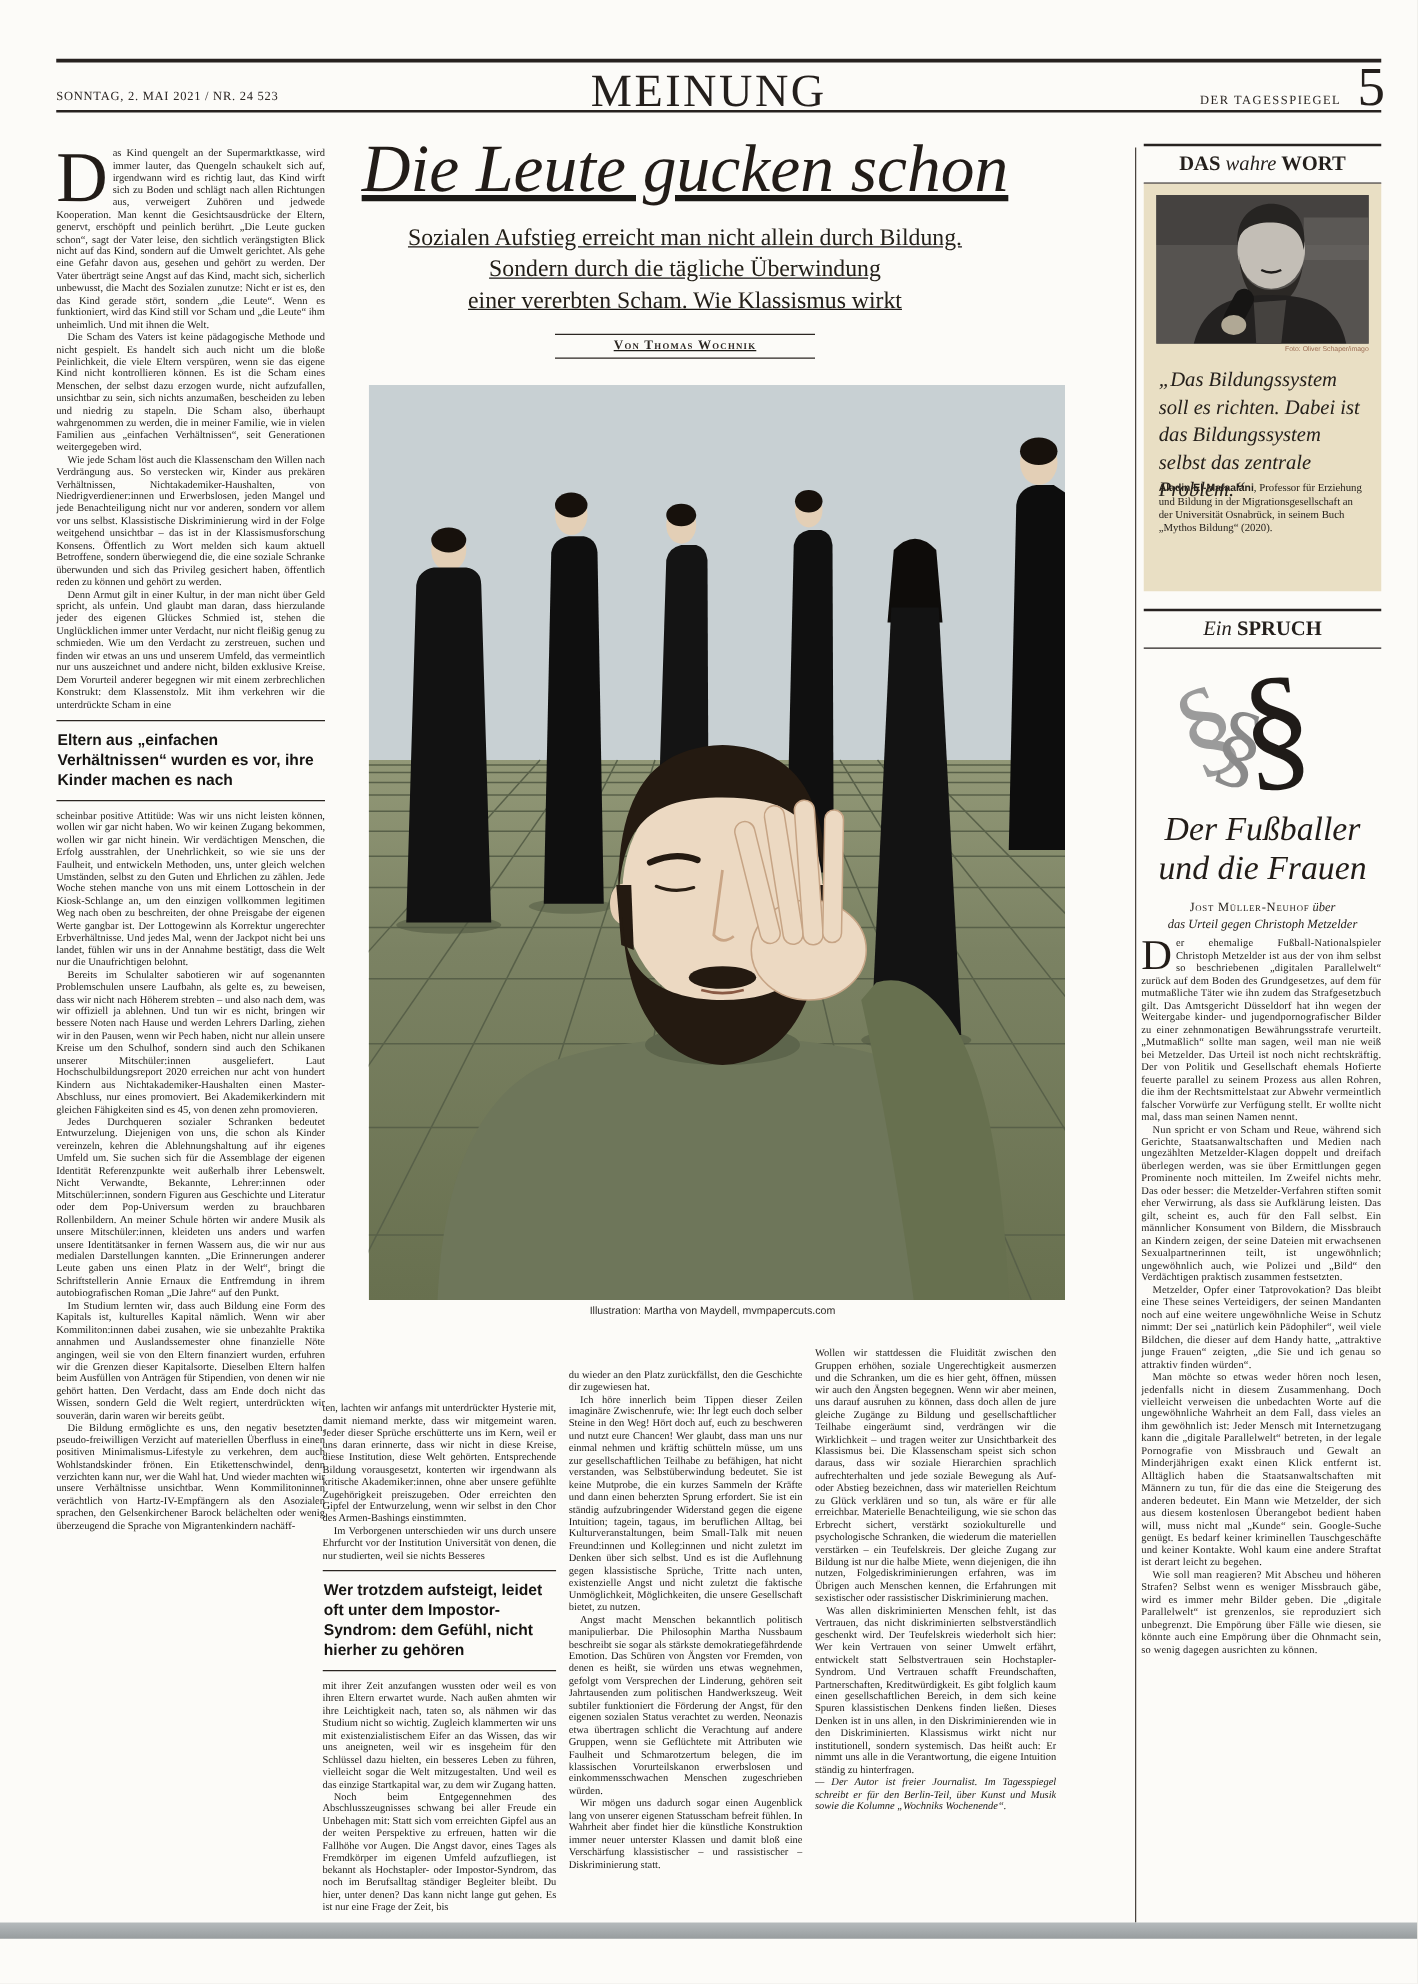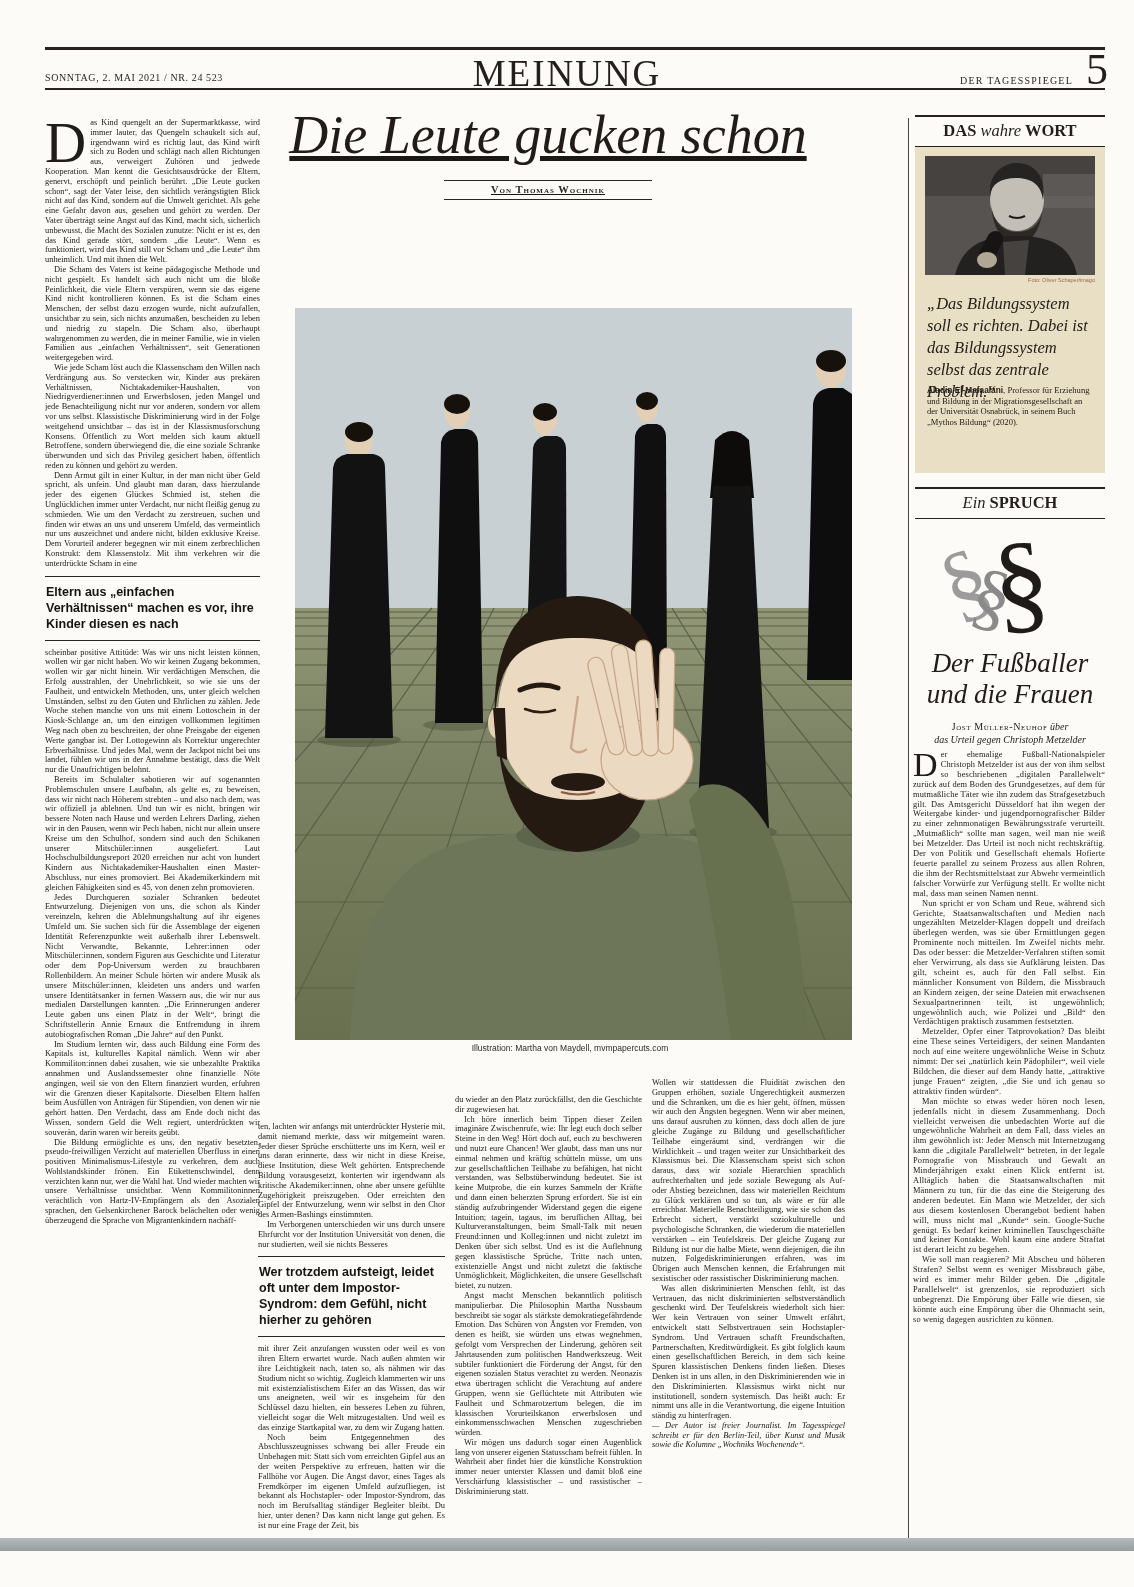--- a/index.html
+++ b/index.html
@@ -57,29 +57,34 @@
 
   <div class="abs rule" style="left:45px;top:47px;width:1060px;height:3px;"></div>
   <div class="abs date-line">SONNTAG, 2. MAI 2021 / NR. 24 523</div>
   <div class="abs section-title">MEINUNG</div>
   <div class="abs paper-name">DER TAGESSPIEGEL</div>
   <div class="abs page-number">5</div>
   <div class="abs rule" style="left:45px;top:88px;width:1060px;height:1.5px;"></div>
 
   <div class="abs head-block">
     <div class="headline">Die Leute gucken schon</div>
+    <div class="dek">
+      <div>Sozialen Aufstieg erreicht man nicht allein durch Bildung.</div>
+      <div>Sondern durch die tägliche Überwindung</div>
+      <div>einer vererbten Scham. Wie Klassismus wirkt</div>
+    </div>
     <div class="byline-box"><span>Von Thomas Wochnik</span></div>
   </div>
 
   <div class="abs bodycol" style="left:45px;top:118px;width:215px;height:1418px;">
     <p><span class="dropcap">D</span><span>as Kind quengelt an der Supermarktkasse, wird immer lauter, das Quengeln schaukelt sich auf, irgendwann wird es richtig laut, das Kind wirft sich zu Boden und schlägt nach allen Richtungen aus, verweigert Zuhören und jedwede Kooperation. Man kennt die Gesichtsausdrücke der Eltern, genervt, erschöpft und peinlich berührt. „Die Leute gucken schon“, sagt der Vater leise, den sichtlich verängstigten Blick nicht auf das Kind, sondern auf die Umwelt gerichtet. Als gehe eine Gefahr davon aus, gesehen und gehört zu werden. Der Vater überträgt seine Angst auf das Kind, macht sich, sicherlich unbewusst, die Macht des Sozialen zunutze: Nicht er ist es, den das Kind gerade stört, sondern „die Leute“. Wenn es funktioniert, wird das Kind still vor Scham und „die Leute“ ihm unheimlich. Und mit ihnen die Welt.</span></p>
     <p class="ind">Die Scham des Vaters ist keine pädagogische Methode und nicht gespielt. Es handelt sich auch nicht um die bloße Peinlichkeit, die viele Eltern verspüren, wenn sie das eigene Kind nicht kontrollieren können. Es ist die Scham eines Menschen, der selbst dazu erzogen wurde, nicht aufzufallen, unsichtbar zu sein, sich nichts anzumaßen, bescheiden zu leben und niedrig zu stapeln. Die Scham also, überhaupt wahrgenommen zu werden, die in meiner Familie, wie in vielen Familien aus „einfachen Verhältnissen“, seit Generationen weitergegeben wird.</p>
     <p class="ind">Wie jede Scham löst auch die Klassenscham den Willen nach Verdrängung aus. So verstecken wir, Kinder aus prekären Verhältnissen, Nichtakademiker-Haushalten, von Niedrigverdiener:innen und Erwerbslosen, jeden Mangel und jede Benachteiligung nicht nur vor anderen, sondern vor allem vor uns selbst. Klassistische Diskriminierung wird in der Folge weitgehend unsichtbar – das ist in der Klassismusforschung Konsens. Öffentlich zu Wort melden sich kaum aktuell Betroffene, sondern überwiegend die, die eine soziale Schranke überwunden und sich das Privileg gesichert haben, öffentlich reden zu können und gehört zu werden.</p>
     <p class="ind">Denn Armut gilt in einer Kultur, in der man nicht über Geld spricht, als unfein. Und glaubt man daran, dass hierzulande jeder des eigenen Glückes Schmied ist, stehen die Unglücklichen immer unter Verdacht, nur nicht fleißig genug zu schmieden. Wie um den Verdacht zu zerstreuen, suchen und finden wir etwas an uns und unserem Umfeld, das vermeintlich nur uns auszeichnet und andere nicht, bilden exklusive Kreise. Dem Vorurteil anderer begegnen wir mit einem zerbrechlichen Konstrukt: dem Klassenstolz. Mit ihm verkehren wir die unterdrückte Scham in eine</p>
-    <div class="subhead">Eltern aus „einfachen Verhältnissen“ machen es vor, ihre Kinder diesen es nach</div>
+    <div class="subhead">Eltern aus „einfachen Verhältnissen“ wurden es vor, ihre Kinder machen es nach</div>
     <p>scheinbar positive Attitüde: Was wir uns nicht leisten können, wollen wir gar nicht haben. Wo wir keinen Zugang bekommen, wollen wir gar nicht hinein. Wir verdächtigen Menschen, die Erfolg ausstrahlen, der Unehrlichkeit, so wie sie uns der Faulheit, und entwickeln Methoden, uns, unter gleich welchen Umständen, selbst zu den Guten und Ehrlichen zu zählen. Jede Woche stehen manche von uns mit einem Lottoschein in der Kiosk-Schlange an, um den einzigen vollkommen legitimen Weg nach oben zu beschreiten, der ohne Preisgabe der eigenen Werte gangbar ist. Der Lottogewinn als Korrektur ungerechter Erbverhältnisse. Und jedes Mal, wenn der Jackpot nicht bei uns landet, fühlen wir uns in der Annahme bestätigt, dass die Welt nur die Unaufrichtigen belohnt.</p>
     <p class="ind">Bereits im Schulalter sabotieren wir auf sogenannten Problemschulen unsere Laufbahn, als gelte es, zu beweisen, dass wir nicht nach Höherem strebten – und also nach dem, was wir offiziell ja ablehnen. Und tun wir es nicht, bringen wir bessere Noten nach Hause und werden Lehrers Darling, ziehen wir in den Pausen, wenn wir Pech haben, nicht nur allein unsere Kreise um den Schulhof, sondern sind auch den Schikanen unserer Mitschüler:innen ausgeliefert. Laut Hochschulbildungsreport 2020 erreichen nur acht von hundert Kindern aus Nichtakademiker-Haushalten einen Master-Abschluss, nur eines promoviert. Bei Akademikerkindern mit gleichen Fähigkeiten sind es 45, von denen zehn promovieren.</p>
     <p class="ind">Jedes Durchqueren sozialer Schranken bedeutet Entwurzelung. Diejenigen von uns, die schon als Kinder vereinzeln, kehren die Ablehnungshaltung auf ihr eigenes Umfeld um. Sie suchen sich für die Assemblage der eigenen Identität Referenzpunkte weit außerhalb ihrer Lebenswelt. Nicht Verwandte, Bekannte, Lehrer:innen oder Mitschüler:innen, sondern Figuren aus Geschichte und Literatur oder dem Pop-Universum werden zu brauchbaren Rollenbildern. An meiner Schule hörten wir andere Musik als unsere Mitschüler:innen, kleideten uns anders und warfen unsere Identitätsanker in fernen Wassern aus, die wir nur aus medialen Darstellungen kannten. „Die Erinnerungen anderer Leute gaben uns einen Platz in der Welt“, bringt die Schriftstellerin Annie Ernaux die Entfremdung in ihrem autobiografischen Roman „Die Jahre“ auf den Punkt.</p>
     <p class="ind">Im Studium lernten wir, dass auch Bildung eine Form des Kapitals ist, kulturelles Kapital nämlich. Wenn wir aber Kommiliton:innen dabei zusahen, wie sie unbezahlte Praktika annahmen und Auslandssemester ohne finanzielle Nöte angingen, weil sie von den Eltern finanziert wurden, erfuhren wir die Grenzen dieser Kapitalsorte. Dieselben Eltern halfen beim Ausfüllen von Anträgen für Stipendien, von denen wir nie gehört hatten. Den Verdacht, dass am Ende doch nicht das Wissen, sondern Geld die Welt regiert, unterdrückten wir souverän, darin waren wir bereits geübt.</p>
     <p class="ind">Die Bildung ermöglichte es uns, den negativ besetzten, pseudo-freiwilligen Verzicht auf materiellen Überfluss in einen positiven Minimalismus-Lifestyle zu verkehren, dem auch Wohlstandskinder frönen. Ein Etikettenschwindel, denn verzichten kann nur, wer die Wahl hat. Und wieder machten wir unsere Verhältnisse unsichtbar. Wenn Kommilitoninnen verächtlich von Hartz-IV-Empfängern als den Asozialen sprachen, den Gelsenkirchener Barock belächelten oder wenig überzeugend die Sprache von Migrantenkindern nachäff-</p>
   </div>
 
   <div class="abs" style="left:295px;top:308px;width:557px;height:732px;">
     <svg width="557" height="732" viewBox="0 0 557 732" xmlns="http://www.w3.org/2000/svg">
       <rect x="0" y="0" width="557" height="732" fill="#c8d0d3"></rect>

